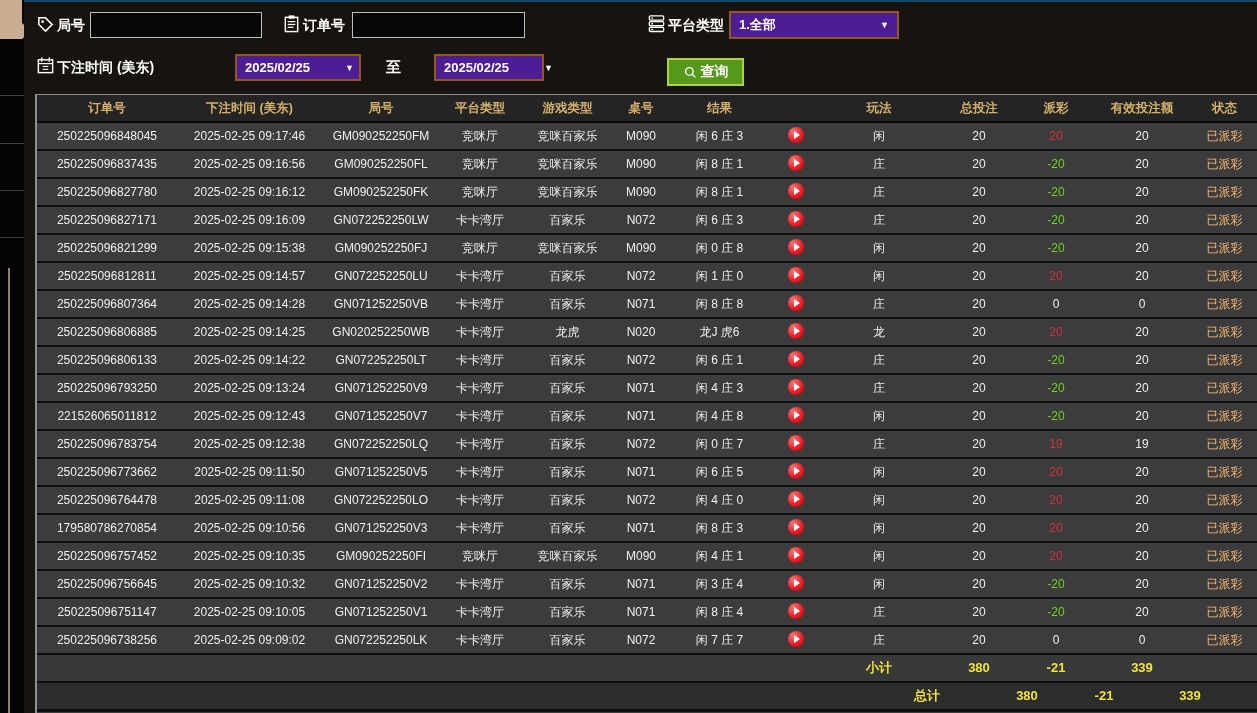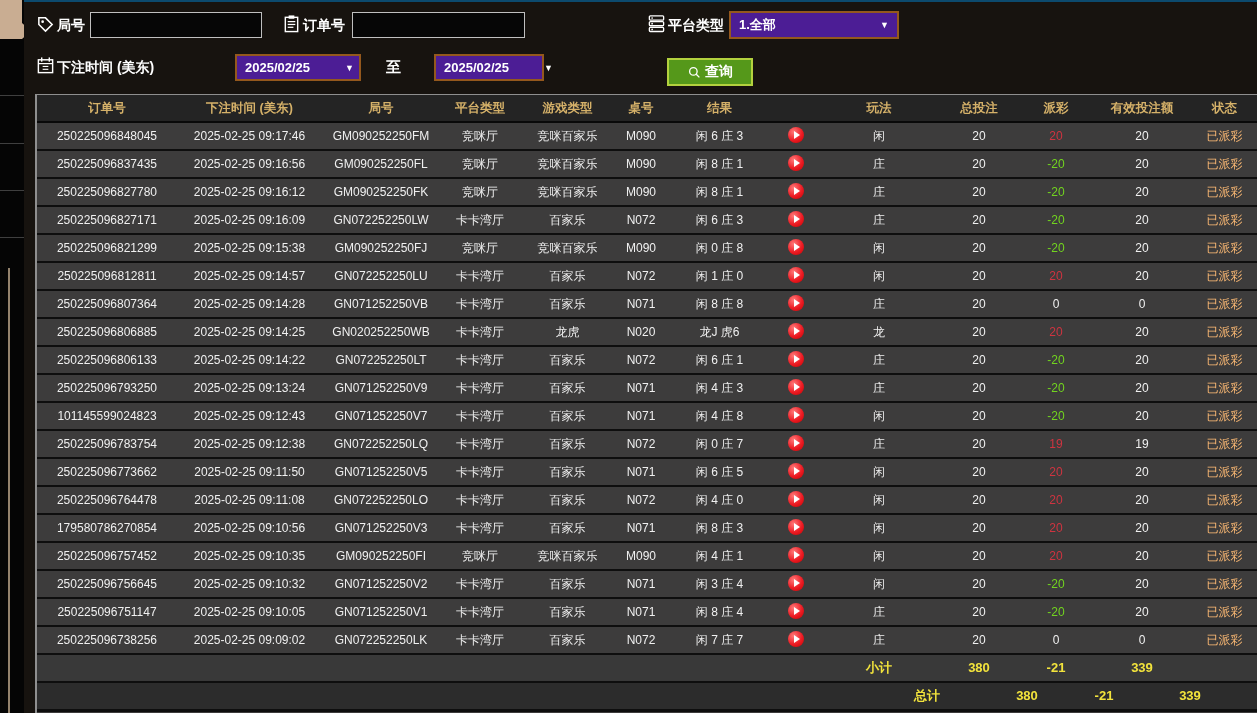--- a/index.html
+++ b/index.html
@@ -21,21 +21,21 @@
 
   
   .flabel { position:absolute; color:#fff; font-weight:bold; font-size:14px; line-height:28px; }
   .ficon { position:absolute; width:19px; height:19px; }
   .txt-input { position:absolute; height:26px; background:#060606; border:1px solid #bfbfbf;
     color:#eee; font-size:13px; padding:0 6px; outline:none; }
   .sel { position:absolute; height:28px; background:#4c1d95; border:2px solid #94581d;
     color:#fff; font-weight:bold; font-size:13px; display:flex; align-items:center;
     padding:0 8px; cursor:pointer;gap:35px; }
   .sel .arrow { margin-left:auto; font-size:9px; color:#fff; }
-  .query-btn { position:absolute; left:643px; top:56px; width:86px; height:28px;
+  .query-btn { position:absolute; left:643px; top:56px; width:77px; height:28px;
     background:#55981a; border:2px solid #b3d13e; color:#fff; font-weight:bold; font-size:14px;
     display:flex; align-items:center; justify-content:center; gap:3px; cursor:pointer; }
 
   
   .table { position:absolute; left:11px; top:92px; width:1222px; height:621px;
     border-left:2px solid #8f8f8f; border-top:1px solid #8f8f8f; background:#0d0d0d; }
   .grid { display:grid;
     grid-template-columns:140px 145px 118px 80px 95px 52px 105px 48px 118px 82px 72px 100px 65px; }
   .thead { background:#242424; border-bottom:2px solid #090909; }
   .thead .cell { color:#d5b169; font-weight:bold; font-size:12.5px; line-height:26px; text-align:center;
@@ -295,21 +295,21 @@
             <div class="cell">N071</div>
             <div class="cell">闲 4 庄 3</div>
             <div class="cell"><span class="play-btn"></span></div>
             <div class="cell">庄</div>
             <div class="cell">20</div>
             <div class="cell neg">-20</div>
             <div class="cell">20</div>
             <div class="cell green">已派彩</div>
           </div>
           <div class="grid trow">
-            <div class="cell">101145599024823</div>
+            <div class="cell">221526065011812</div>
             <div class="cell">2025-02-25 09:12:43</div>
             <div class="cell">GN071252250V7</div>
             <div class="cell">卡卡湾厅</div>
             <div class="cell">百家乐</div>
             <div class="cell">N071</div>
             <div class="cell">闲 4 庄 8</div>
             <div class="cell"><span class="play-btn"></span></div>
             <div class="cell">闲</div>
             <div class="cell">20</div>
             <div class="cell neg">-20</div>

